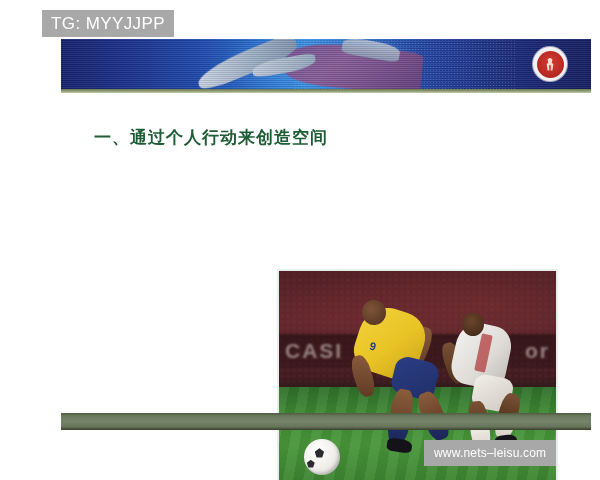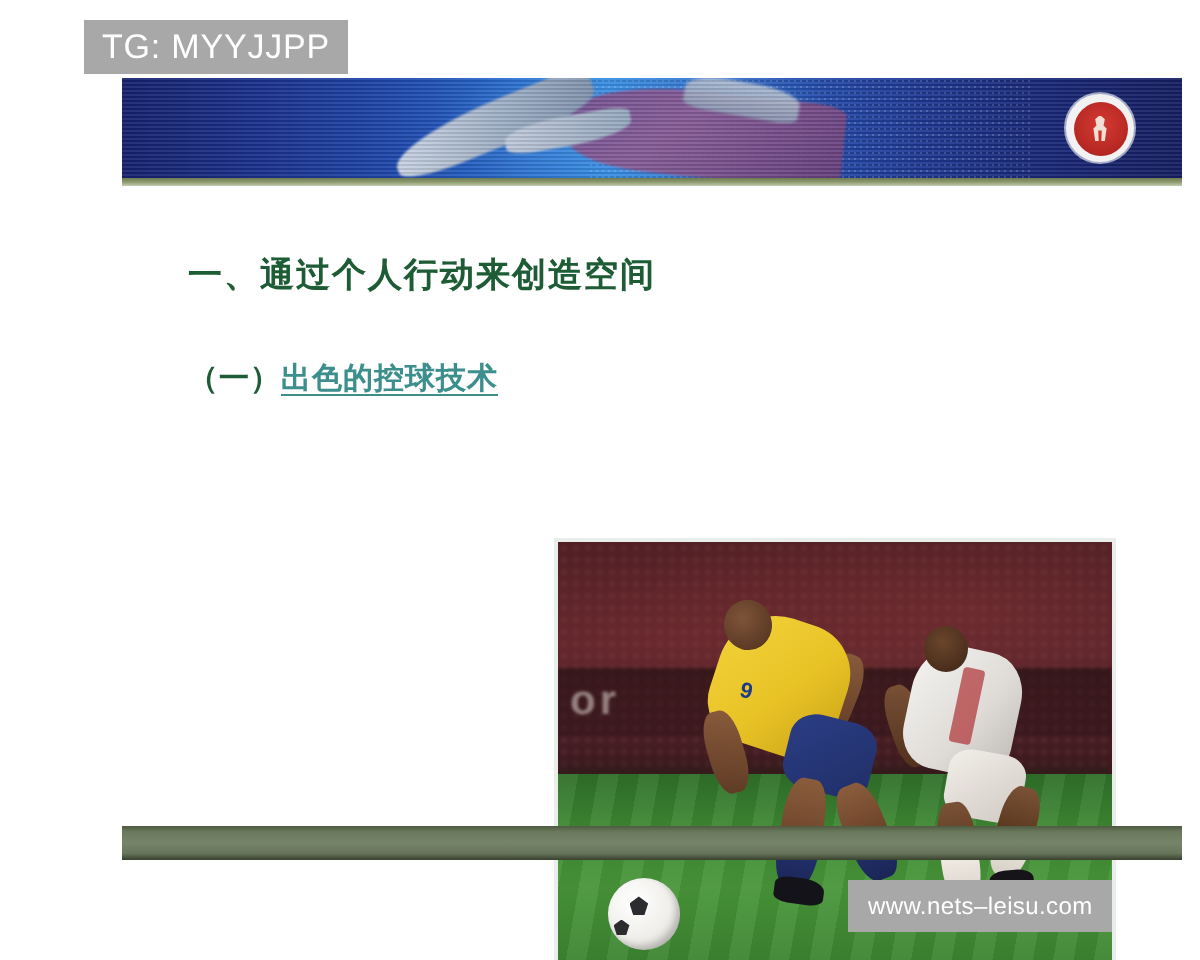--- a/index.html
+++ b/index.html
@@ -532,32 +532,30 @@
     </div>
   </div>
   <div class="banner-rule"></div>
 
   <div class="content">
 
     <div class="heading">一、通过个人行动来创造空间</div>
 
     <div class="bullets">
 
-      <div class="bullet">
-        <span class="num">（一）</span><span class="link">出色的控球技术</span>
-      </div>
 
 
 
 
     </div>
 
     <div class="photo">
       <div class="ph-crowd"></div>
       <div class="ph-board">
+        <span>CASI</span>
         <span>or</span>
       </div>
       <div class="ph-pitch-blur"></div>
       <div class="ph-pitch"></div>
 
       <div class="p1-arm"></div>
       <div class="p1-torso"></div>
       <div class="p1-num">9</div>
       <div class="p1-head"></div>
       <div class="p1-arm2"></div>

